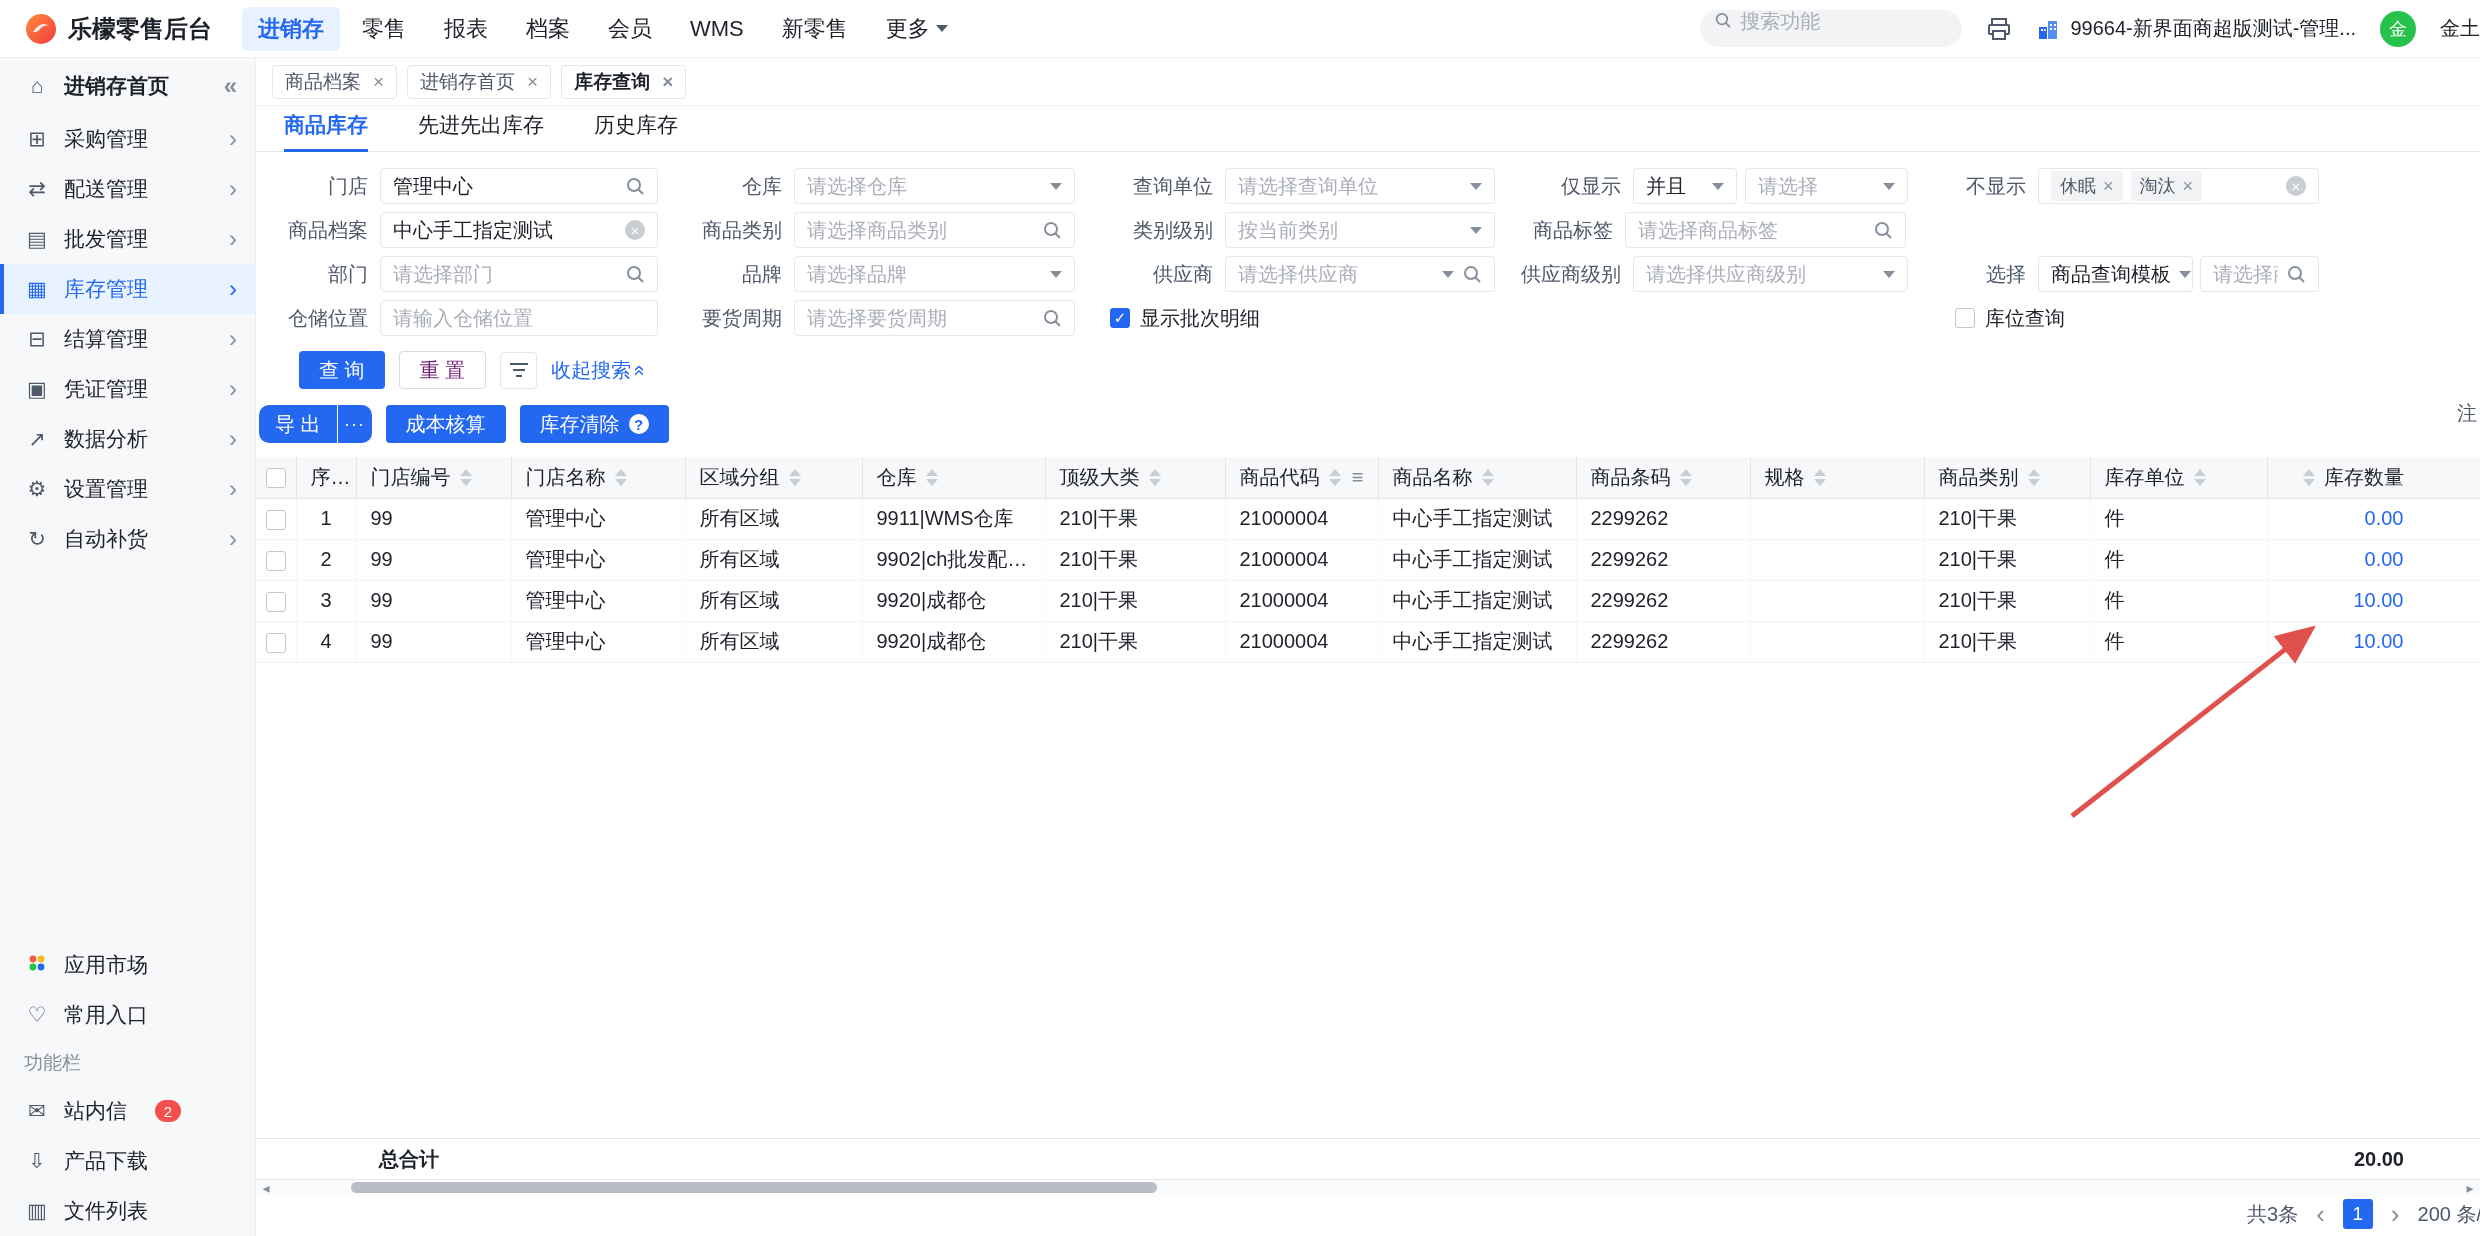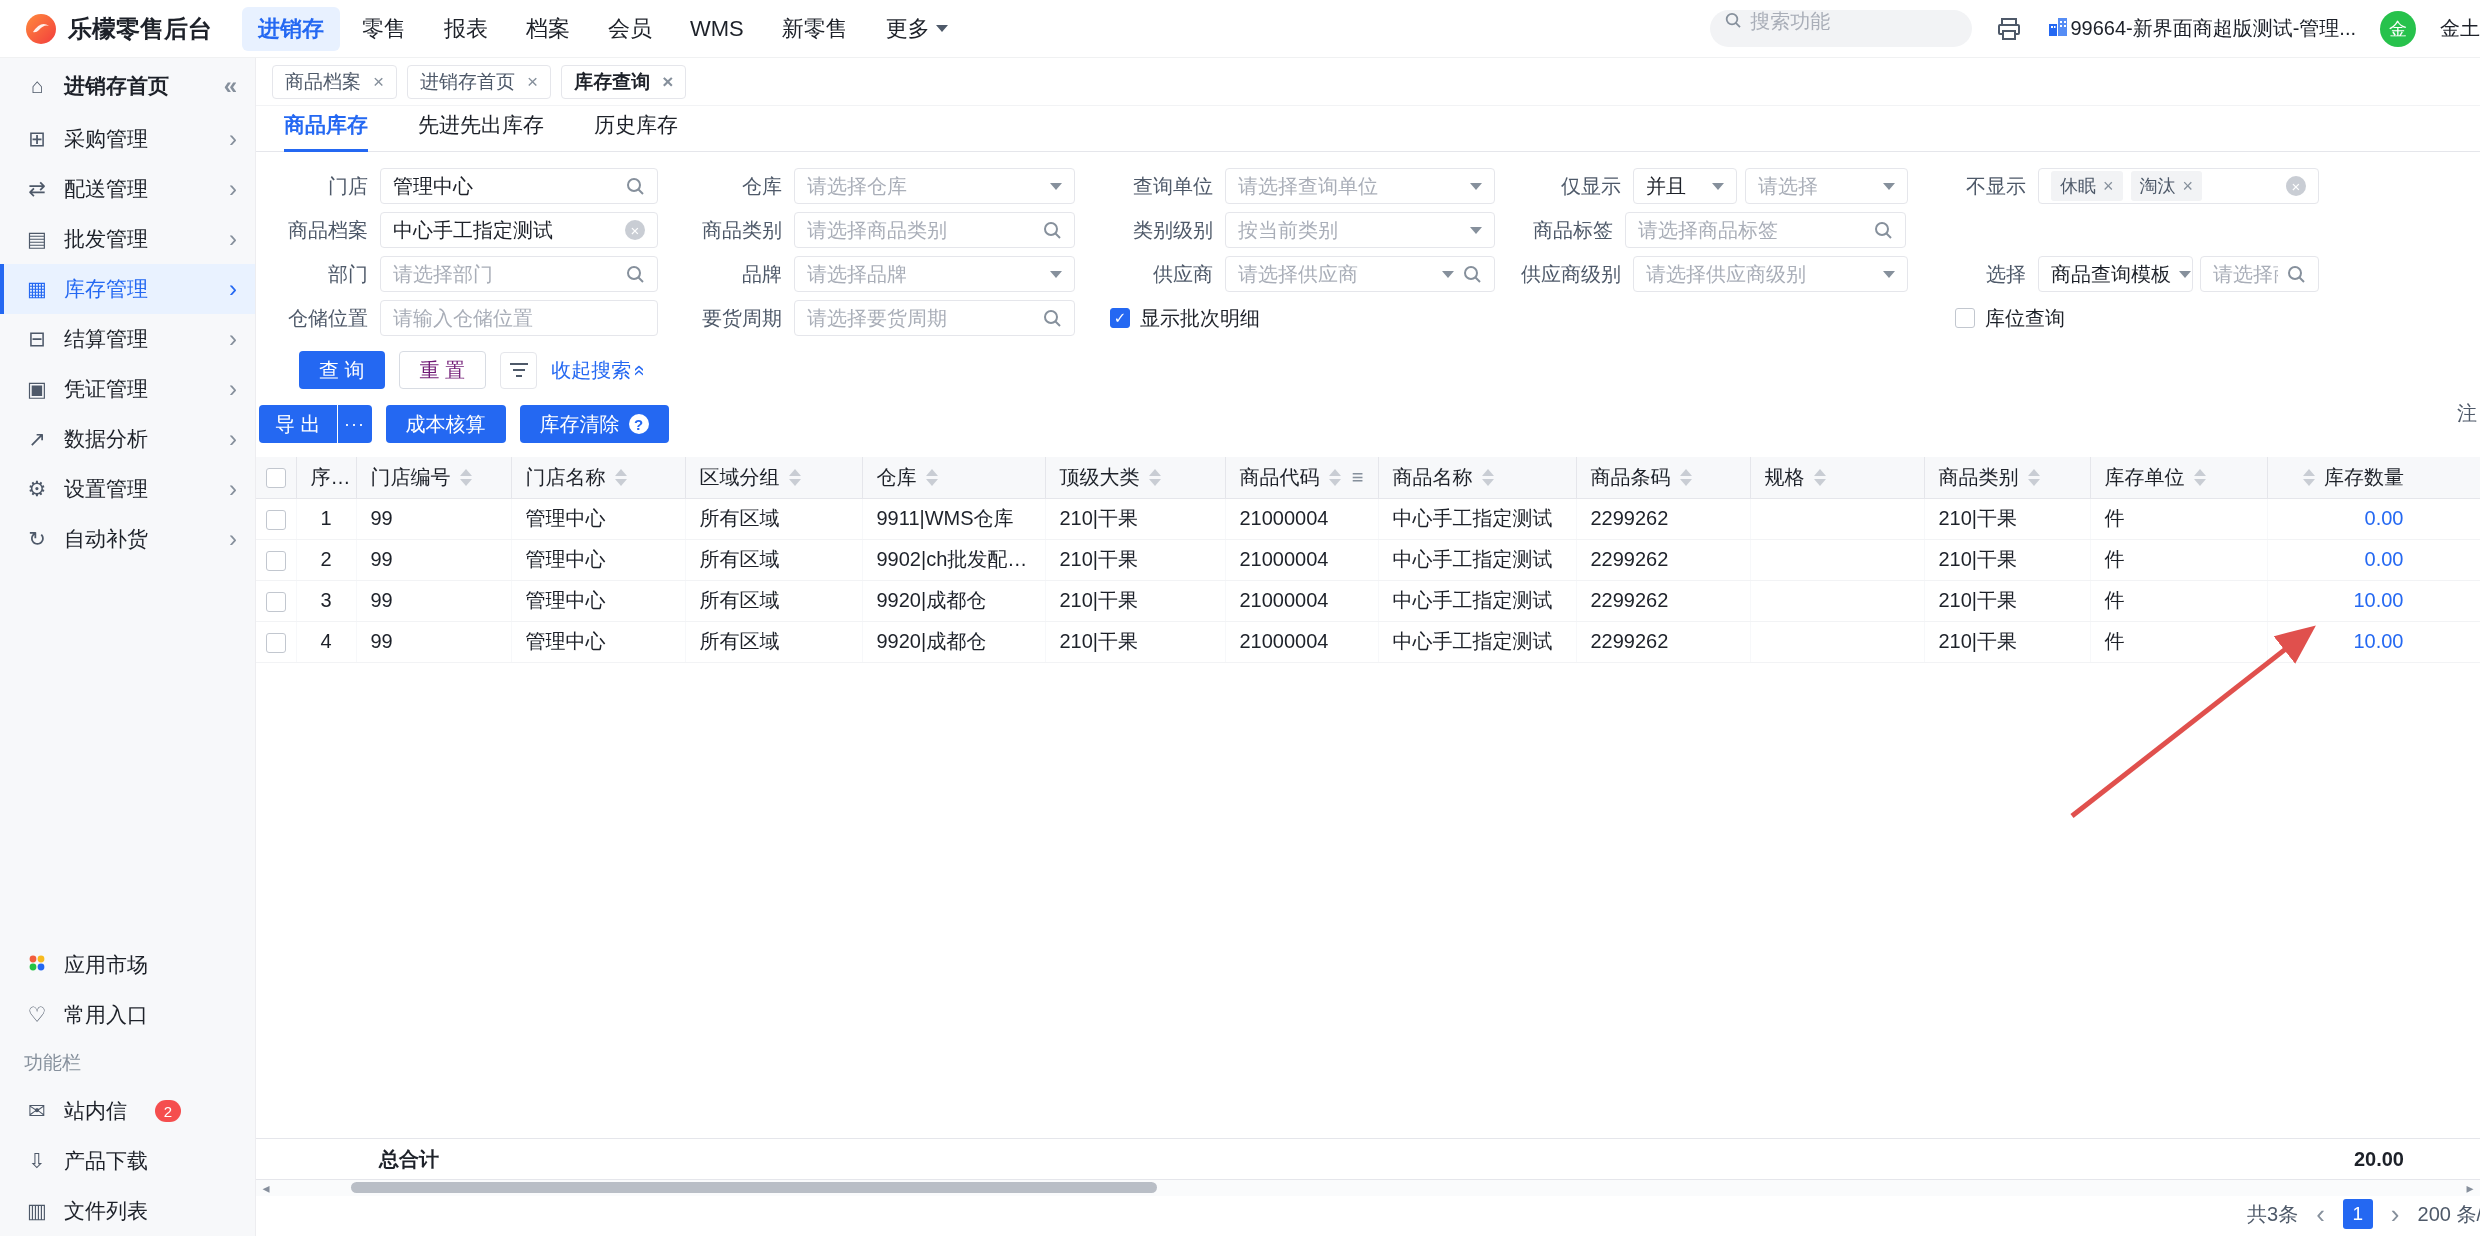--- a/index.html
+++ b/index.html
@@ -10,21 +10,21 @@
   .topbar { position:absolute; top:0; left:0; right:0; height:58px; background:#fff; border-bottom:1px solid #f0f1f2; display:flex; align-items:center; z-index:5; }
   .logo { display:flex; align-items:center; gap:10px; padding:0 30px 0 24px; font-size:24px; font-weight:bold; white-space:nowrap; }
   .topnav { display:flex; align-items:center; gap:6px; }
   .nav-item { font-size:22px; padding:7px 16px; border-radius:6px; cursor:pointer; color:#1d2129; white-space:nowrap; display:flex; align-items:center; gap:6px; }
   .nav-item.active { background:#e8f1ff; color:#2468f2; font-weight:bold; }
   .nav-caret { width:0; height:0; border-left:6px solid transparent; border-right:6px solid transparent; border-top:7px solid #4e5969; }
   .topbar-right { margin-left:auto; display:flex; align-items:center; gap:24px; white-space:nowrap; }
   .searchbox { width:262px; height:37px; background:#f2f3f5; border-radius:19px; display:flex; align-items:flex-start; padding:0 14px; gap:8px; }
   .searchbox input { border:none; background:transparent; outline:none; font-size:20px; width:100%; color:#1d2129; }
   input::placeholder { color:#a9aeb8; }
-  .store-chip { display:flex; align-items:flex-start; font-size:20px; color:#1d2129; }
+  .store-chip { display:flex; align-items:flex-end; gap:10px; font-size:20px; color:#1d2129; }
   .avatar { width:36px; height:36px; border-radius:50%; background:#27c24c; color:#fff; display:flex; align-items:center; justify-content:center; font-size:18px; }
   .user-name { font-size:20px; }
 
   
   .sidebar { position:absolute; top:58px; left:0; bottom:0; width:256px; background:#f7f8fa; border-right:1px solid #ededf0; display:flex; flex-direction:column; }
   .side-item { height:50px; flex:0 0 50px; display:flex; align-items:center; padding:0 18px 0 24px; font-size:21px; gap:14px; position:relative; cursor:pointer; color:#1d2129; }
   .side-home { height:56px; flex:0 0 56px; font-weight:bold; }
   .s-icon { width:26px; font-size:21px; color:#4e5969; text-align:center; flex:0 0 26px; }
   .chev { margin-left:auto; color:#86909c; font-size:24px; line-height:1; }
   .side-item.active { background:#e9f2ff; color:#2468f2; }
@@ -70,21 +70,21 @@
 
   
   .btn-row { display:flex; align-items:center; gap:14px; margin:7px 0 0 43px; height:38px; }
   .action-row { display:flex; align-items:center; gap:14px; margin:16px 0 0 3px; height:38px; }
   .btn { height:38px; border-radius:4px; font-size:20px; display:inline-flex; align-items:center; justify-content:center; padding:0 20px; cursor:pointer; border:none; white-space:nowrap; }
   .btn-primary { background:#2468f2; color:#fff; }
   .btn-default { background:#fff; border:1px solid #d8dce3; color:#701a75; }
   .btn-icon { width:37px; height:37px; border:1px solid #e5e6eb; border-radius:4px; background:#fff; display:flex; align-items:center; justify-content:center; cursor:pointer; }
   .link { color:#2468f2; font-size:20px; cursor:pointer; display:inline-flex; align-items:center; gap:4px; }
   .up-chevs { display:inline-block; transform:rotate(90deg); font-size:20px; }
-  .split { display:inline-flex; align-items:stretch; border-radius:4px; overflow:hidden; cursor:pointer; }
+  .split { display:inline-flex; align-items:stretch; border-radius:10px; overflow:hidden; cursor:pointer; }
   .split .sp-main { background:#2468f2; color:#fff; font-size:20px; display:flex; align-items:center; padding:0 16px; height:38px; }
   .split .sp-div { width:1px; background:rgba(255,255,255,.45); }
   .split .sp-more { background:#2468f2; color:#fff; width:34px; display:flex; align-items:center; justify-content:center; font-size:18px; letter-spacing:1px; }
   .help-dot { width:20px; height:20px; border-radius:50%; background:#fff; color:#2468f2; font-size:15px; font-weight:bold; display:inline-flex; align-items:center; justify-content:center; margin-left:9px; }
 
   
   .table-wrap { margin-top:14px; flex:1 1 auto; overflow:hidden; }
   table { border-collapse:collapse; table-layout:fixed; width:2224px; }
   th, td { height:41px; padding:0 14px; font-size:20px; overflow:hidden; white-space:nowrap; text-overflow:ellipsis; text-align:left; }
   thead th { background:#f7f8fa; font-weight:normal; color:#1d2129; border-right:1px solid #e5e6eb; border-bottom:1px solid #e5e6eb; }

